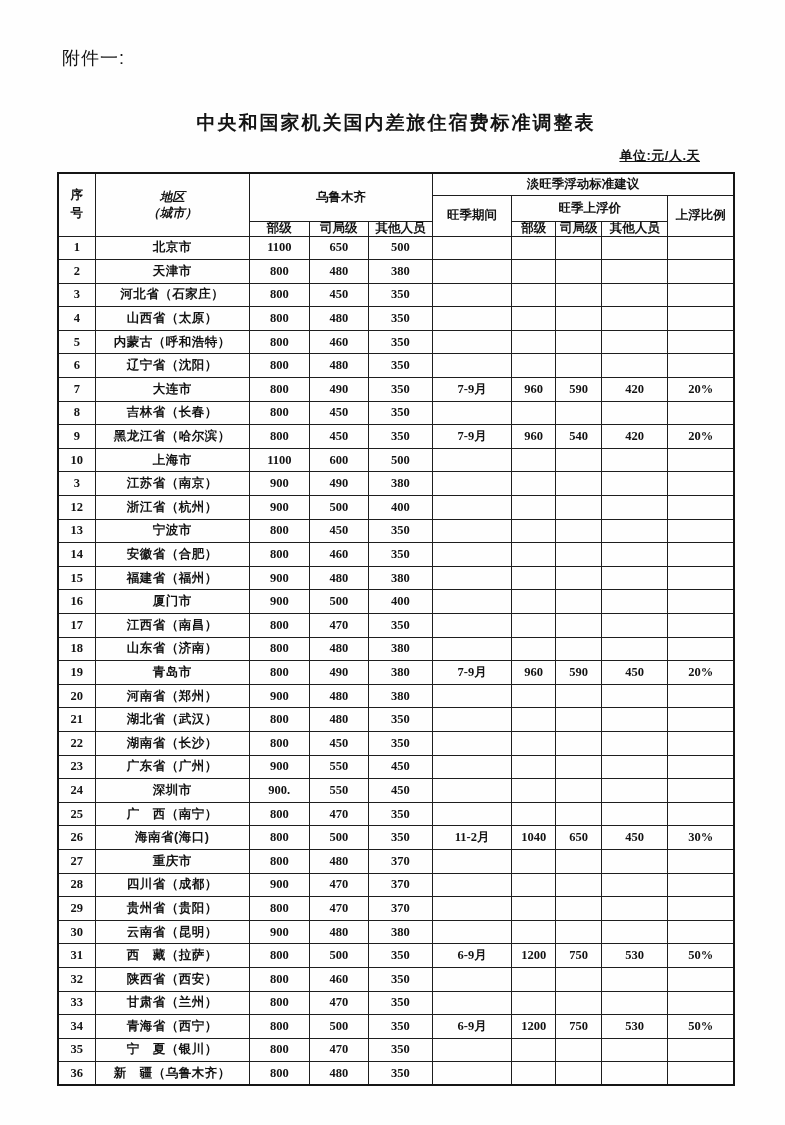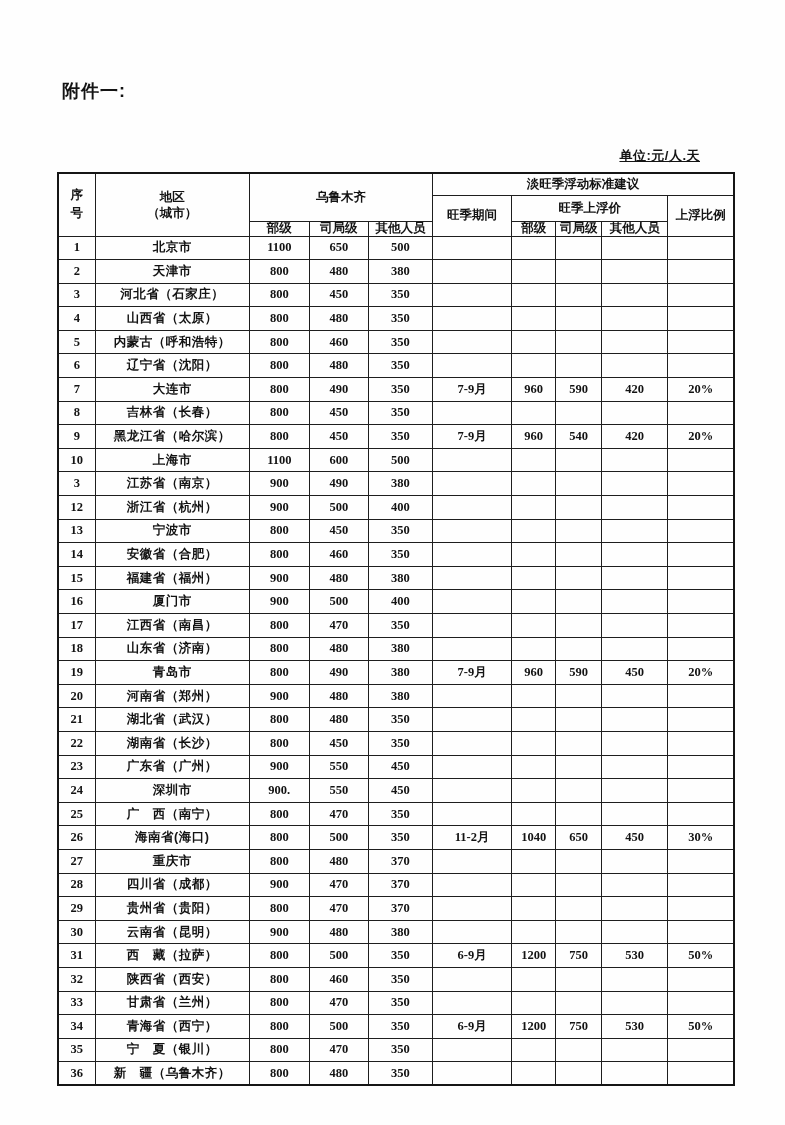--- a/index.html
+++ b/index.html
@@ -6,22 +6,22 @@
   .page{
     position:relative;
     width:785px;height:1125px;
     background:#fefefe;
     font-family:"Liberation Sans", sans-serif;
     color:#141414;
     overflow:hidden;
     box-shadow:0 0 4px rgba(0,0,0,.25);
   }
   .attachment{
-    position:absolute;left:62px;top:79px;
-    font-size:18px;font-weight:bold;letter-spacing:1px;
+    position:absolute;left:62px;top:46px;
+    font-size:18px;font-weight:normal;letter-spacing:1px;
   }
   .title{
     position:absolute;left:57px;top:110px;width:678px;
     text-align:center;font-size:19px;font-weight:bold;letter-spacing:2px;
   }
   .unit{
     position:absolute;top:147px;right:85px;
     font-size:13px;font-weight:bold;letter-spacing:.5px;text-decoration:underline;
   }
   table.std{
@@ -51,29 +51,30 @@
   td.num, td.period, td.ratio{
     font-family:"Liberation Serif", serif;
     font-size:13.5px;
   }
   td.region{font-size:12.5px;letter-spacing:.5px;}
   .vstack{
     display:inline-block;width:1.05em;
     word-break:break-all;line-height:1.4;
     white-space:normal;
   }
-  .two-line{line-height:1.3;}
+  .two-line{line-height:1.3;font-style:italic;}
 </style>
 </head>
 <body>
 
 <div class="page">
 
   <div class="attachment">附件一:</div>
 
+  <div class="title">中央和国家机关国内差旅住宿费标准调整表</div>
 
   <div class="unit">单位:元/人.天</div>
 
   <table class="std">
     <colgroup>
       <col style="width:37px">
       <col style="width:154px">
       <col style="width:60px">
       <col style="width:59px">
       <col style="width:64px">

